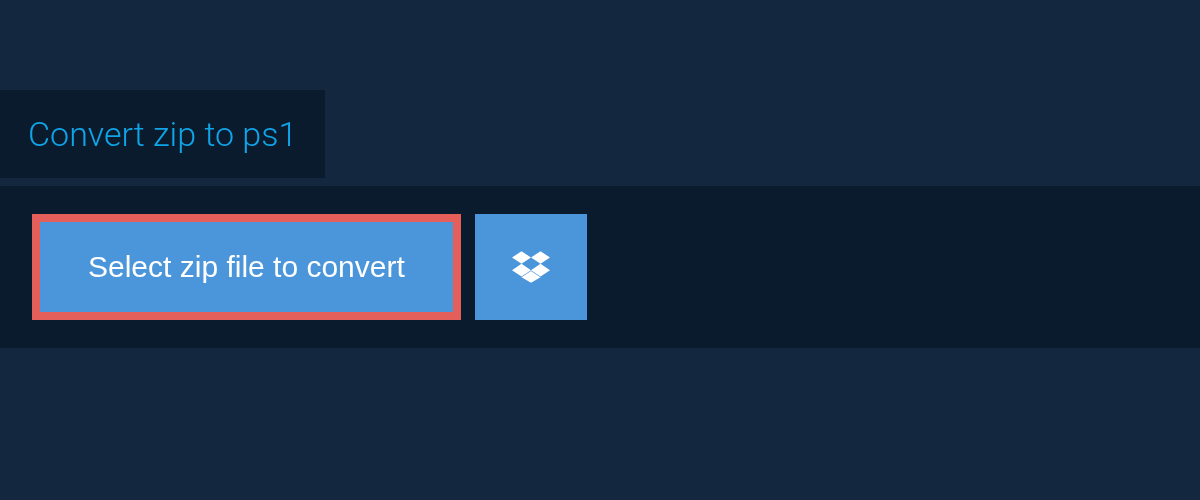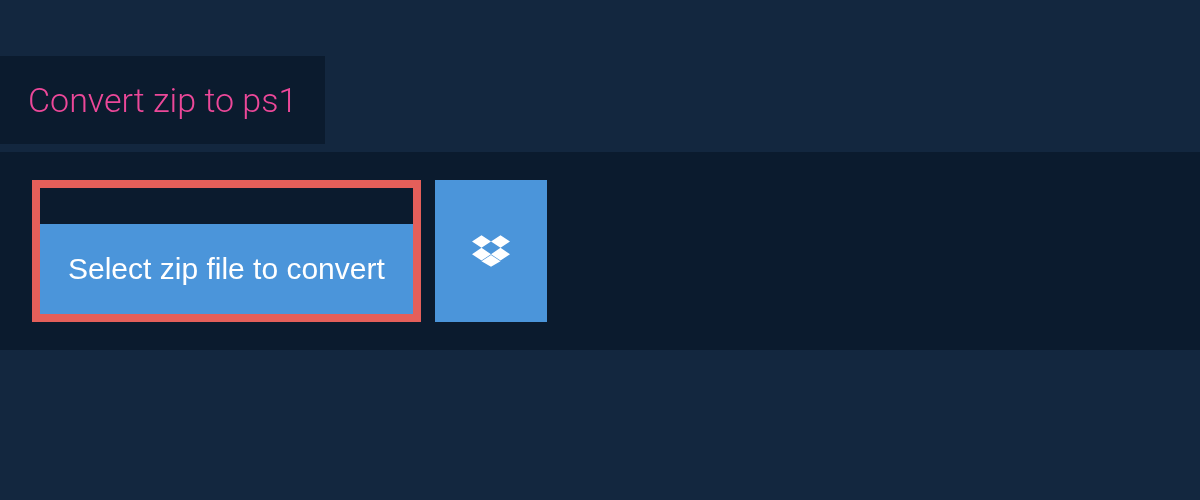--- a/index.html
+++ b/index.html
@@ -9,51 +9,50 @@
     }
     body {
       width: 1200px;
       height: 500px;
       background: #13273f;
       font-family: -apple-system, BlinkMacSystemFont, "Segoe UI", Roboto, Helvetica, Arial, sans-serif;
       overflow: hidden;
     }
     .header-tab {
       background: #0b1b2e;
-      color: #ec4899;
+      color: #0ea5e9;
       font-size: 34px;
       font-weight: 300;
       padding: 24px 28px;
       display: inline-block;
-      margin-top: 56px;
+      margin-top: 90px;
     }
     .panel {
       background: #0b1b2e;
       padding: 28px 32px;
       margin-top: 8px;
     }
     .button-row {
       display: flex;
       gap: 14px;
       align-items: stretch;
     }
     .select-wrapper {
       border: 8px solid #e45f5a;
       display: inline-block;
     }
     .select-button {
       background: #4b95da;
       color: #ffffff;
       font-size: 30px;
       font-weight: 300;
-      padding: 28px 28px;
+      padding: 28px 48px;
       border: none;
       cursor: pointer;
       display: block;
-      margin-top: 36px;
     }
     .dropbox-button {
       background: #4b95da;
       border: none;
       width: 112px;
       cursor: pointer;
       display: flex;
       align-items: center;
       justify-content: center;
     }

